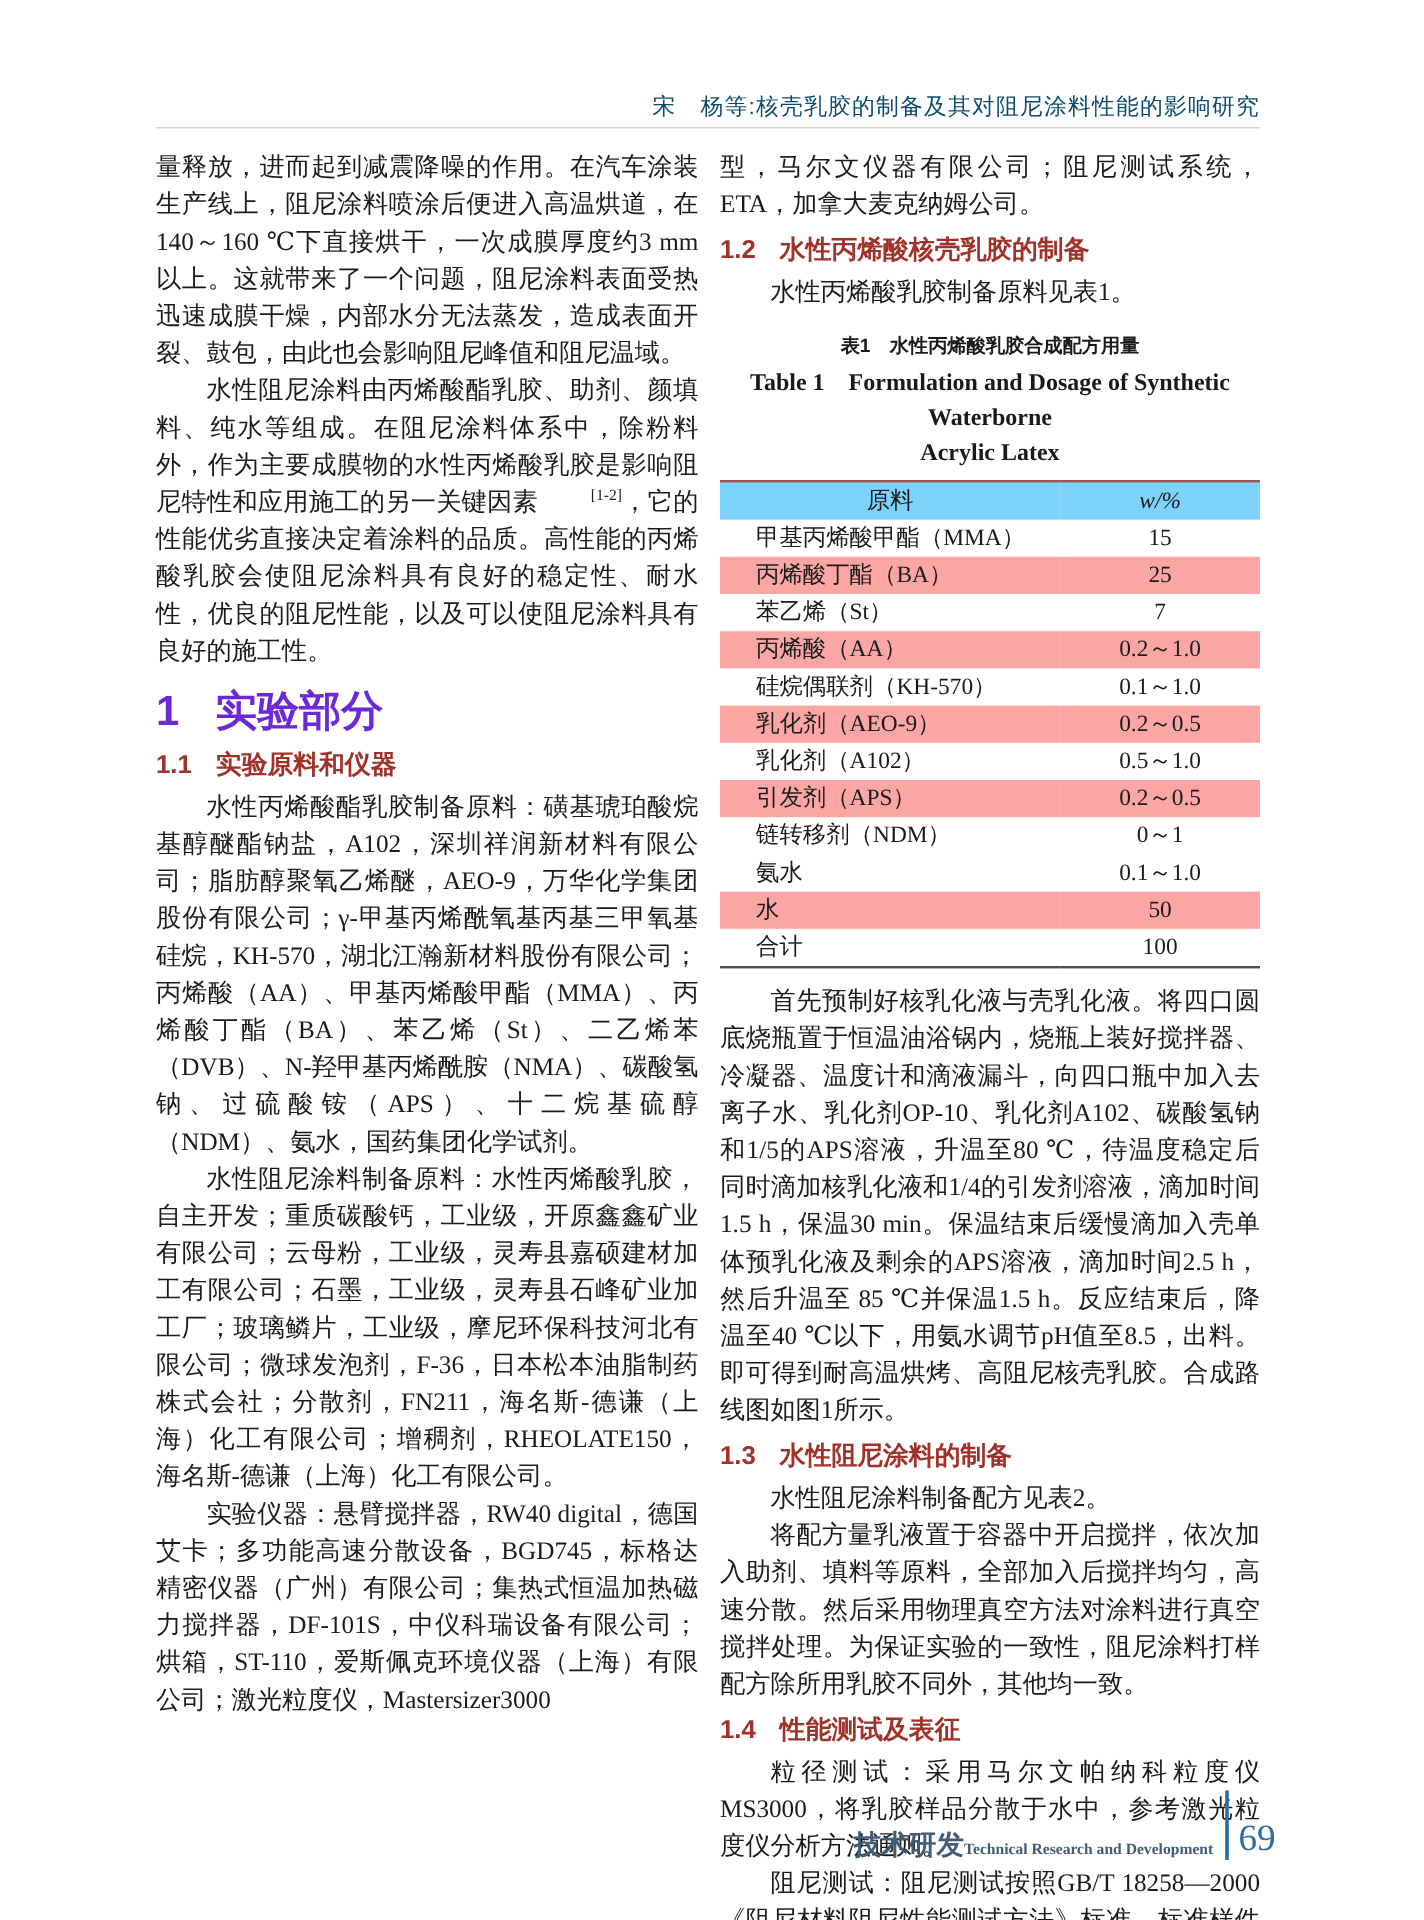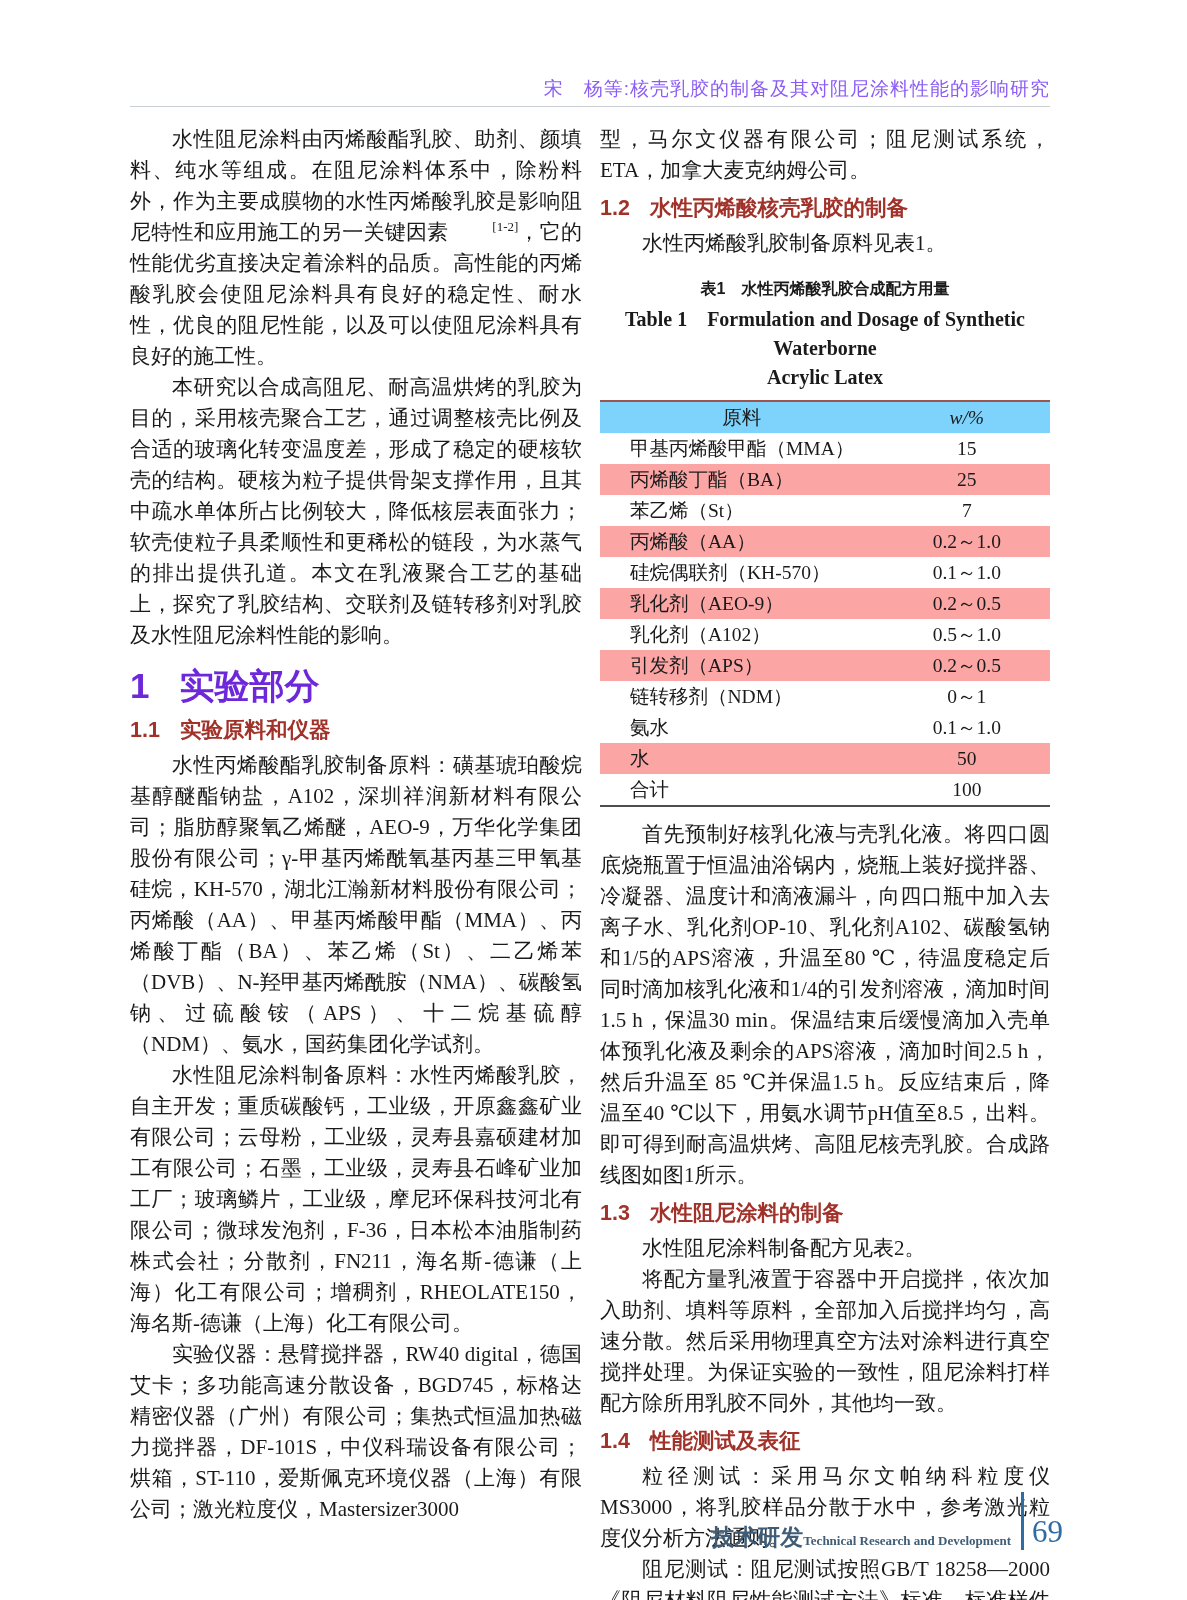--- a/index.html
+++ b/index.html
@@ -1,21 +1,21 @@
 <!DOCTYPE html>
 <html><head>
 <meta charset="utf-8">
 <style>
   html,body{margin:0;padding:0;background:#ffffff;}
   .page{position:relative;width:1187px;height:1600px;background:#ffffff;overflow:hidden;
         font-family:"Liberation Serif","DejaVu Serif",serif;color:#1a1a1a;}
   
   .running-head{position:absolute;left:130px;top:76px;width:920px;text-align:right;
         font-family:"Liberation Sans","DejaVu Sans",sans-serif;
-        font-size:19px;color:#8b5cf6;letter-spacing:1px;}
+        font-size:19px;color:#0c4a6e;letter-spacing:1px;}
   .head-rule{position:absolute;left:130px;top:106px;width:920px;height:1px;background:#c9ced2;}
   
   .col{position:absolute;top:124px;font-size:21px;line-height:31px;text-align:justify;}
   .col-left{left:130px;width:452px;}
   .col-right{left:600px;width:450px;}
   p.body{margin:0;text-indent:2em;}
   p.body.noindent{text-indent:0;}
   sup.ref{font-size:13px;vertical-align:super;line-height:0;padding-left:44px;}
   
   .h1{font-family:"Liberation Sans","DejaVu Sans",sans-serif;font-weight:bold;color:#6d28d9;
@@ -52,22 +52,22 @@
 </style>
 </head>
 <body>
 
 <div class="page">
 
   <div class="running-head">宋　杨等:核壳乳胶的制备及其对阻尼涂料性能的影响研究</div>
   <div class="head-rule"></div>
 
   <div class="col col-left">
+    <p class="body noindent">量释放，进而起到减震降噪的作用。在汽车涂装生产线上，阻尼涂料喷涂后便进入高温烘道，在140～160 ℃下直接烘干，一次成膜厚度约3 mm以上。这就带来了一个问题，阻尼涂料表面受热迅速成膜干燥，内部水分无法蒸发，造成表面开裂、鼓包，由此也会影响阻尼峰值和阻尼温域。</p>
     <p class="body"><span>水性阻尼涂料由丙烯酸酯乳胶、助剂、颜填料、纯水等组成。在阻尼涂料体系中，除粉料外，作为主要成膜物的水性丙烯酸乳胶是影响阻尼特性和应用施工的另一关键因素</span><sup class="ref">[1-2]</sup><span>，它的性能优劣直接决定着涂料的品质。高性能的丙烯酸乳胶会使阻尼涂料具有良好的稳定性、耐水性，优良的阻尼性能，以及可以使阻尼涂料具有良好的施工性。</span></p>
-    <p class="body">本研究以合成高阻尼、耐高温烘烤的乳胶为目的，采用核壳聚合工艺，通过调整核壳比例及合适的玻璃化转变温度差，形成了稳定的硬核软壳的结构。硬核为粒子提供骨架支撑作用，且其中疏水单体所占比例较大，降低核层表面张力；软壳使粒子具柔顺性和更稀松的链段，为水蒸气的排出提供孔道。本文在乳液聚合工艺的基础上，探究了乳胶结构、交联剂及链转移剂对乳胶及水性阻尼涂料性能的影响。</p>
     <div class="h1"><span class="num">1</span><span>实验部分</span></div>
     <div class="h2"><span class="num">1.1</span><span>实验原料和仪器</span></div>
     <p class="body">水性丙烯酸酯乳胶制备原料：磺基琥珀酸烷基醇醚酯钠盐，A102，深圳祥润新材料有限公司；脂肪醇聚氧乙烯醚，AEO-9，万华化学集团股份有限公司；γ-甲基丙烯酰氧基丙基三甲氧基硅烷，KH-570，湖北江瀚新材料股份有限公司；丙烯酸（AA）、甲基丙烯酸甲酯（MMA）、丙烯酸丁酯（BA）、苯乙烯（St）、二乙烯苯（DVB）、N-羟甲基丙烯酰胺（NMA）、碳酸氢钠、过硫酸铵（APS）、十二烷基硫醇（NDM）、氨水，国药集团化学试剂。</p>
     <p class="body">水性阻尼涂料制备原料：水性丙烯酸乳胶，自主开发；重质碳酸钙，工业级，开原鑫鑫矿业有限公司；云母粉，工业级，灵寿县嘉硕建材加工有限公司；石墨，工业级，灵寿县石峰矿业加工厂；玻璃鳞片，工业级，摩尼环保科技河北有限公司；微球发泡剂，F-36，日本松本油脂制药株式会社；分散剂，FN211，海名斯-德谦（上海）化工有限公司；增稠剂，RHEOLATE150，海名斯-德谦（上海）化工有限公司。</p>
     <p class="body">实验仪器：悬臂搅拌器，RW40 digital，德国艾卡；多功能高速分散设备，BGD745，标格达精密仪器（广州）有限公司；集热式恒温加热磁力搅拌器，DF-101S，中仪科瑞设备有限公司；烘箱，ST-110，爱斯佩克环境仪器（上海）有限公司；激光粒度仪，Mastersizer3000</p>
   </div>
 
   <div class="col col-right">
     <p class="body noindent">型，马尔文仪器有限公司；阻尼测试系统，ETA，加拿大麦克纳姆公司。</p>
     <div class="h2"><span class="num">1.2</span><span>水性丙烯酸核壳乳胶的制备</span></div>

